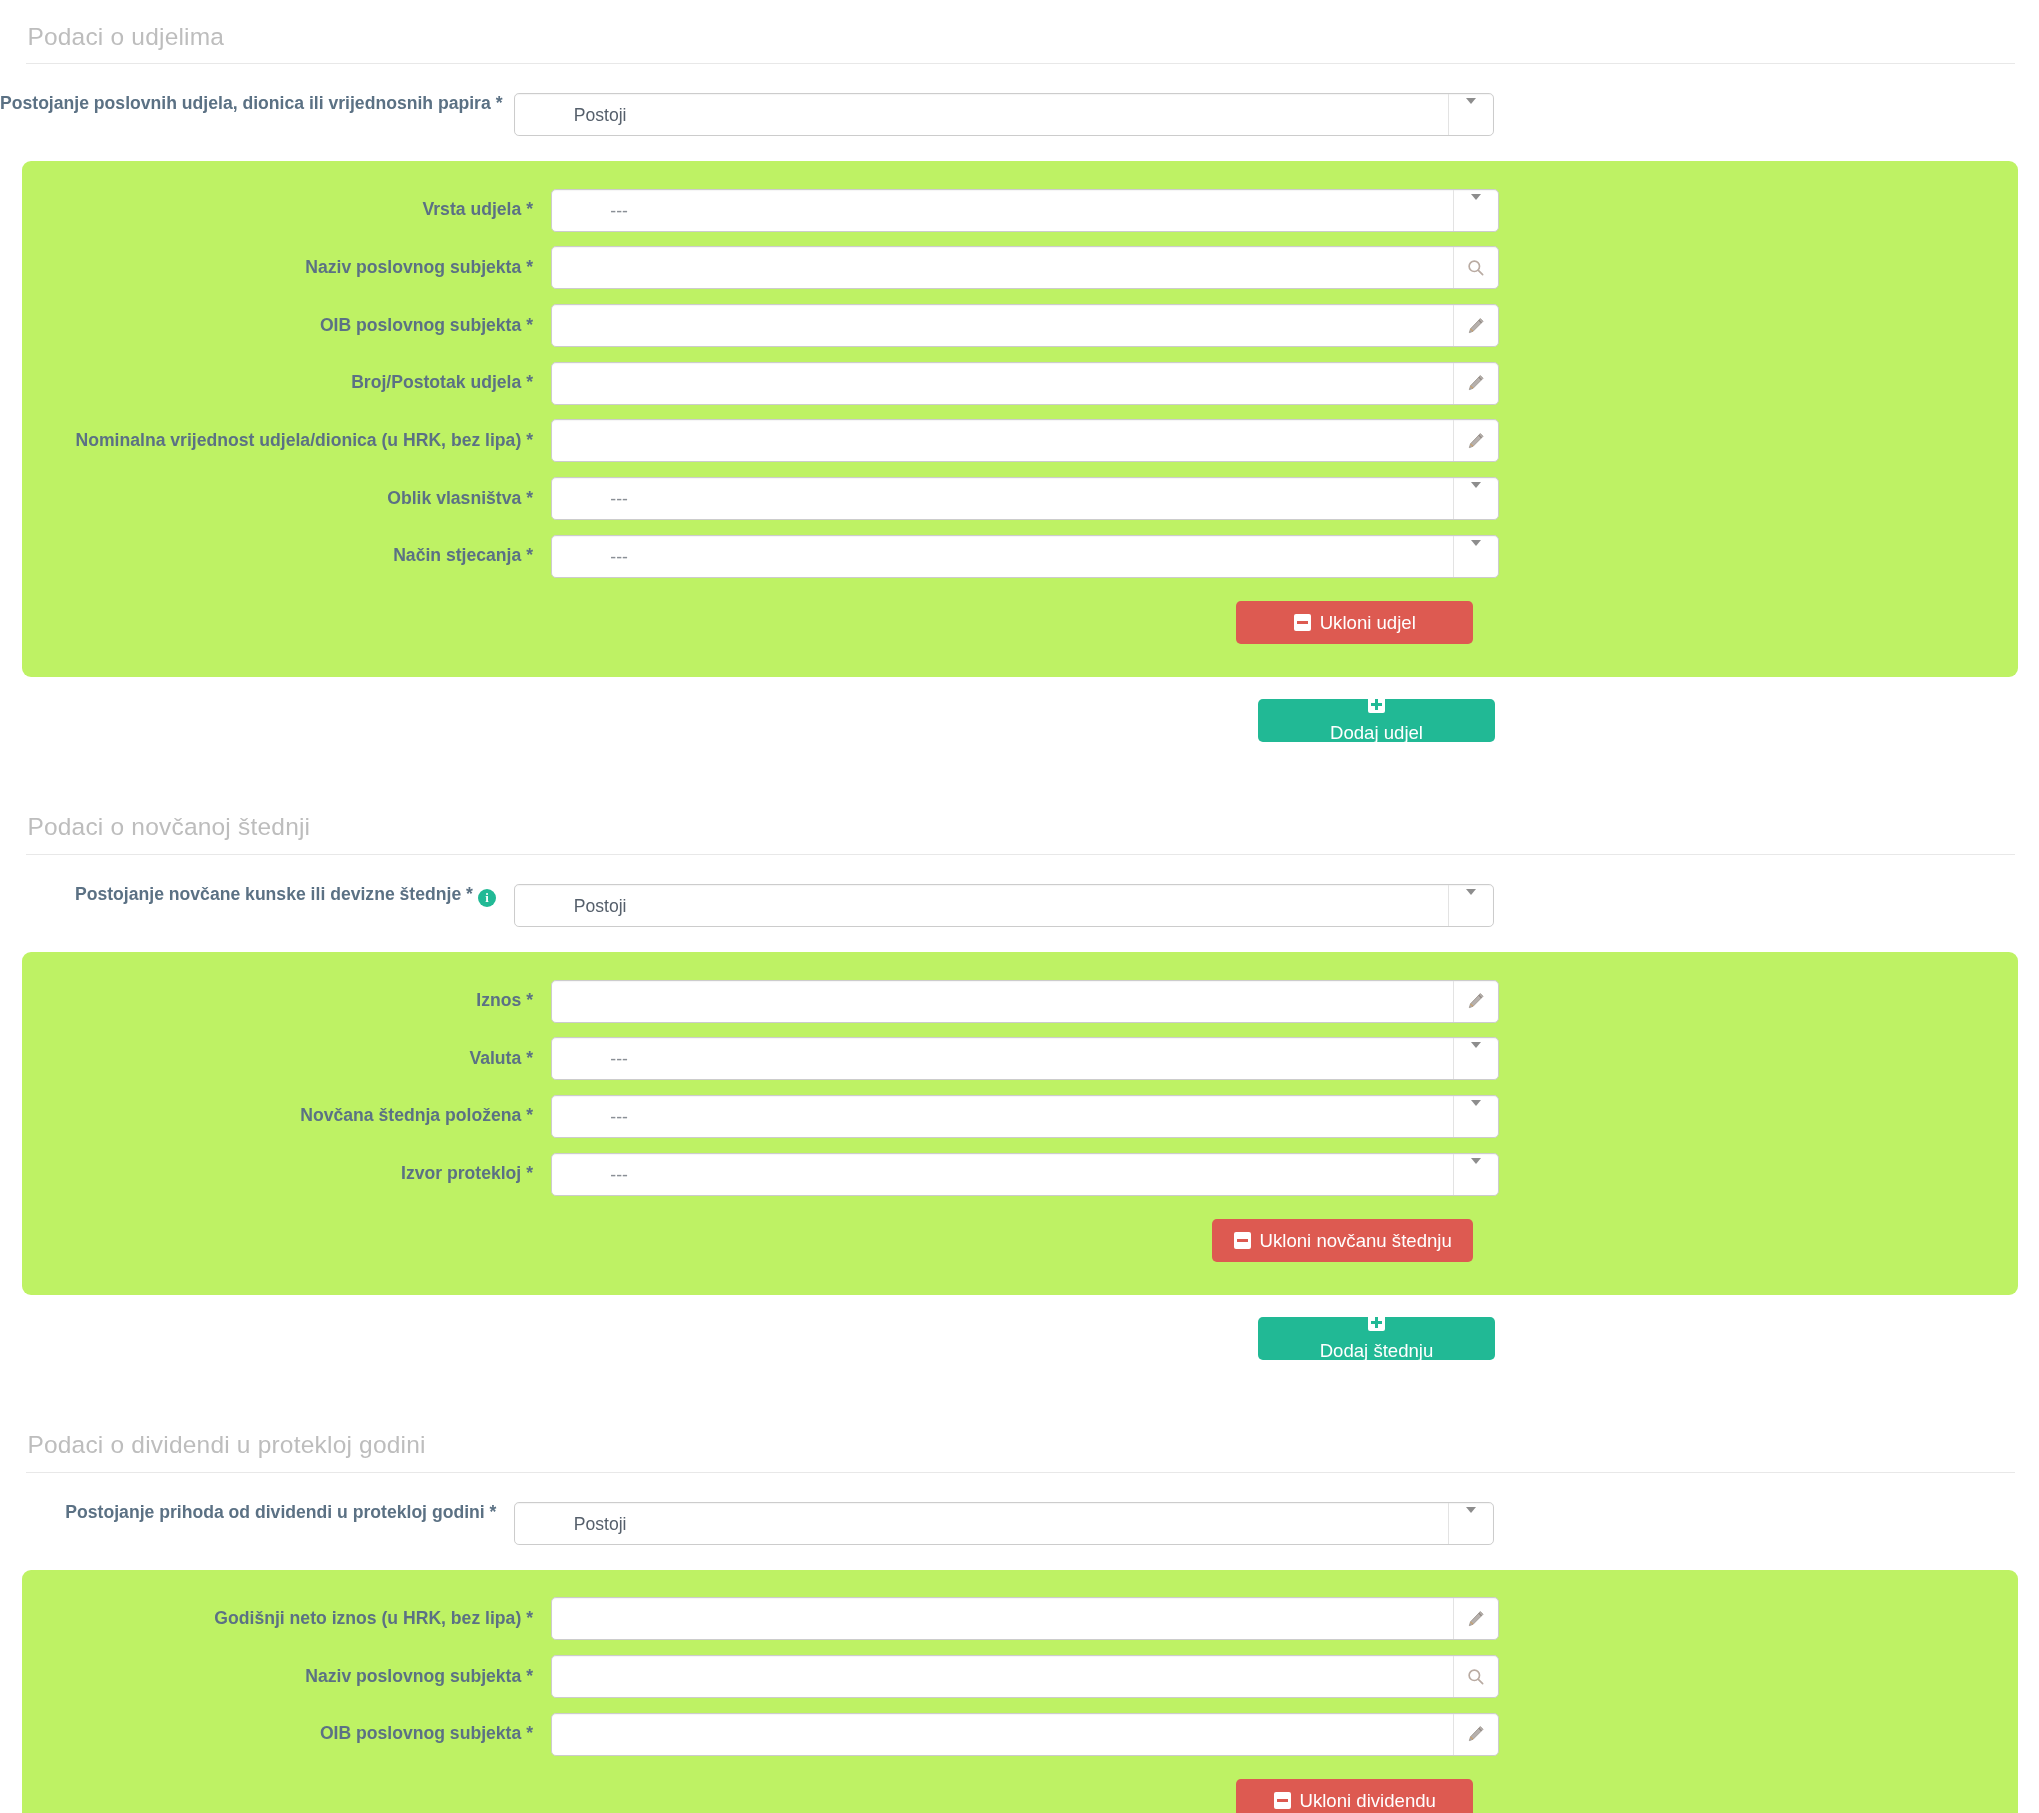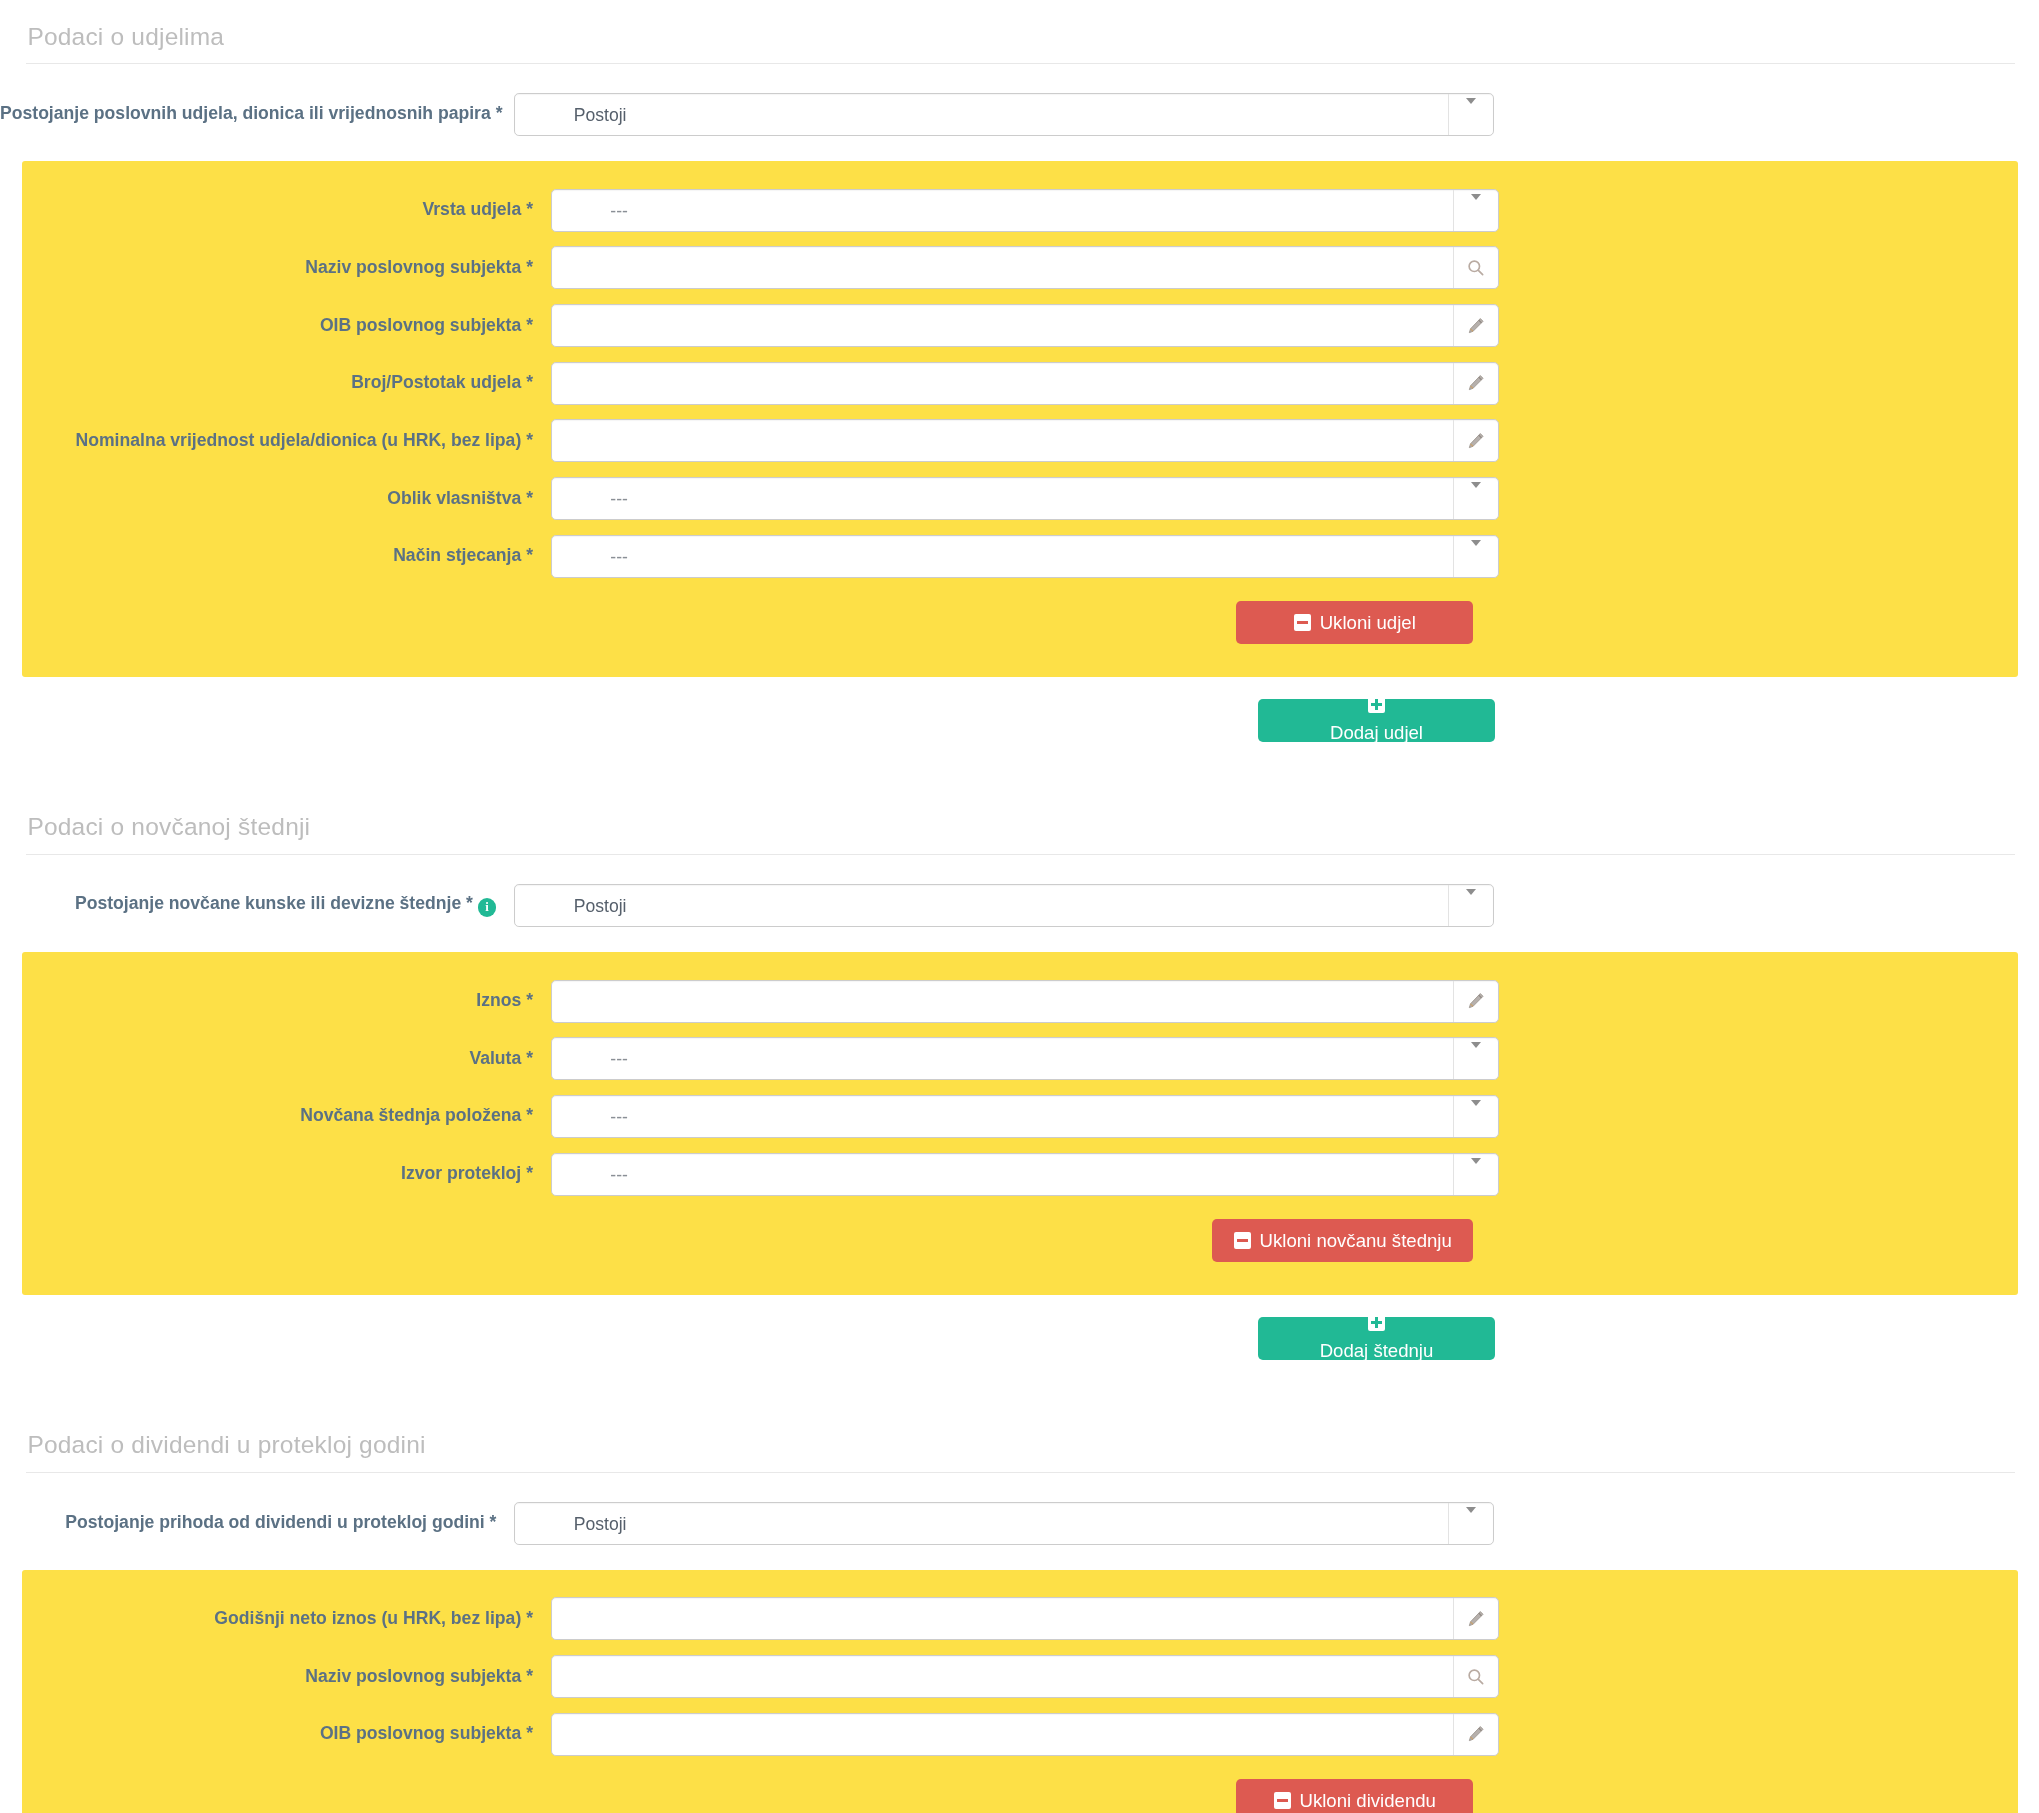--- a/index.html
+++ b/index.html
@@ -35,39 +35,39 @@
   }
   .section-rule {
     height: 1px;
     background: #e8e8e8;
     margin: 0 25.5px 0 25.5px;
   }
 
   
   .toprow {
     display: flex;
-    align-items: center;
+    align-items: flex-start;
     padding: 29px 0 25.5px 0;
   }
   .toprow .label {
     width: 514px;
     text-align: right;
     padding-right: 17.6px;
     font-weight: bold;
     font-size: 17.6px;
     color: #5b7184;
     line-height: 1.25;
     white-space: nowrap;
   }
   .toprow .control { width: 980px; }
 
   
   .card {
-    background: #fde047;
-    border-radius: 3px;
+    background: #bef264;
+    border-radius: 9px;
     margin: 0 21.6px;
     padding: 27.4px 0 33px 0;
   }
 
   .frow {
     display: flex;
     align-items: center;
     margin-bottom: 14.7px;
   }
   .frow:last-of-type { margin-bottom: 0; }

